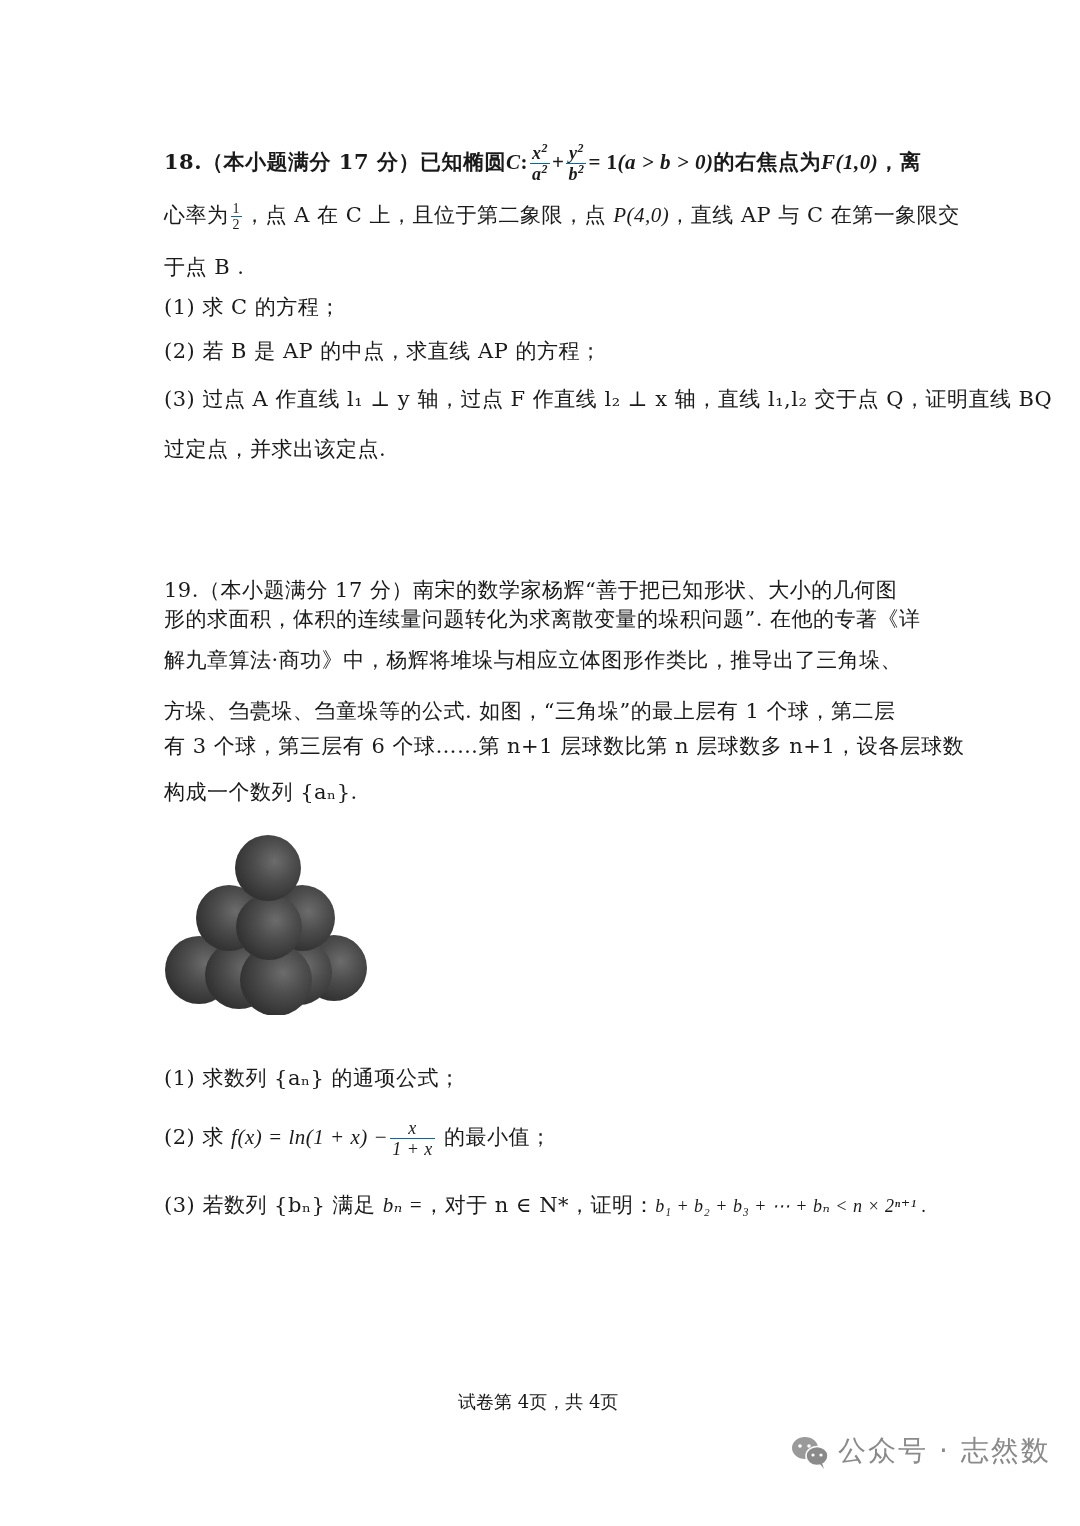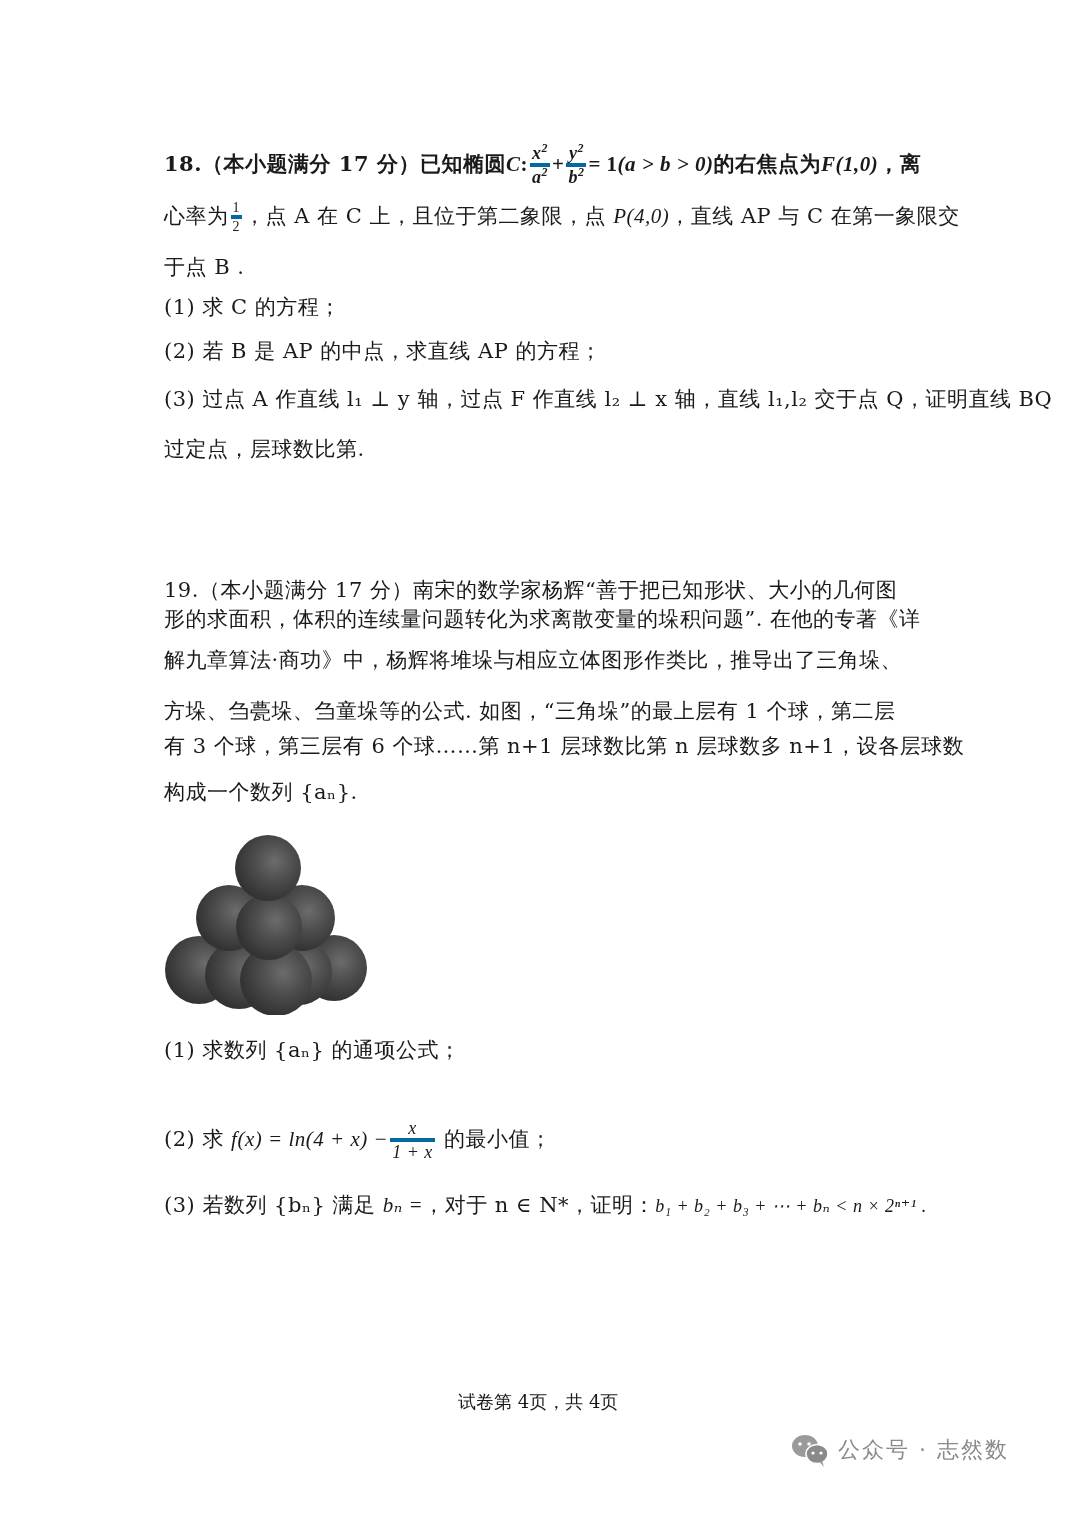--- a/index.html
+++ b/index.html
@@ -2,43 +2,43 @@
 <html><head>
 <meta charset="utf-8">
 <style>
   html, body { margin: 0; padding: 0; background: #ffffff; }
   body { width: 1080px; height: 1526px; position: relative; overflow: hidden;
          font-family: "DejaVu Serif", "Liberation Serif", serif; color: #1a1a1a; }
   .line { position: absolute; left: 164px; font-size: 21px; line-height: 30px; white-space: nowrap; letter-spacing: 0.5px; }
   .m { font-family: "Liberation Serif", "DejaVu Serif", serif; font-style: italic; }
   .r { font-family: "Liberation Serif", "DejaVu Serif", serif; font-style: normal; }
   .frac { display: inline-block; vertical-align: middle; text-align: center; margin: 0 2px; font-family: "Liberation Serif", serif; }
-  .frac .num { display: block; font-size: 18px; line-height: 20px; padding: 0 2px; border-bottom: 4px solid #0369a1; text-align: center; }
+  .frac .num { display: block; font-size: 18px; line-height: 20px; padding: 0 2px; border-bottom: 1px solid #0369a1; text-align: center; }
   .frac .den { display: block; font-size: 18px; line-height: 20px; padding: 0 2px; }
   .frac.small .num, .frac.small .den { font-size: 14px; line-height: 15px; }
   sup, sub { font-size: 12px; line-height: 0; }
   .footer { position: absolute; left: 458px; top: 1390px; font-size: 18px; }
-  .watermark { position: absolute; left: 790px; top: 1432px; font-family: "DejaVu Sans", "Liberation Sans", sans-serif; font-size: 22px; color: #8a8a8a; display: flex; align-items: center; gap: 8px; letter-spacing: 2px; }
+  .watermark { position: absolute; left: 790px; top: 1432px; font-family: "DejaVu Sans", "Liberation Sans", sans-serif; font-size: 28px; color: #8a8a8a; display: flex; align-items: flex-end; gap: 8px; letter-spacing: 2px; }
   .wm-icon { width: 40px; height: 36px; position: relative; }
   .pyramid { position: absolute; left: 164px; top: 830px; width: 205px; height: 185px; }
 </style>
 </head>
 <body>
 
 <div class="line" style="top:143px;font-weight:bold;">
   <span>18.</span><span>（本小题满分 17 分）</span><span>已知椭圆</span><span class="m">C</span><span class="r">:</span><span class="frac"><span class="num m">x<sup>2</sup></span><span class="den m">a<sup>2</sup></span></span><span class="r">+</span><span class="frac"><span class="num m">y<sup>2</sup></span><span class="den m">b<sup>2</sup></span></span><span class="r">= 1</span><span class="m">(a &gt; b &gt; 0)</span><span>的右焦点为</span><span class="m">F(1,0)</span><span>，离</span>
 </div>
 <div class="line" style="top:200px;">
   <span>心率为</span><span class="frac small"><span class="num">1</span><span class="den">2</span></span><span>，点 A 在 C 上，且位于第二象限，点 </span><span class="m">P(4,0)</span><span>，直线 AP 与 C 在第一象限交</span>
 </div>
 <div class="line" style="top:252px;">于点 B .</div>
 <div class="line" style="top:292px;">(1) 求 C 的方程；</div>
 <div class="line" style="top:336px;">(2) 若 B 是 AP 的中点，求直线 AP 的方程；</div>
 <div class="line" style="top:384px;">(3) 过点 A 作直线 l₁ ⊥ y 轴，过点 F 作直线 l₂ ⊥ x 轴，直线 l₁,l₂ 交于点 Q，证明直线 BQ</div>
-<div class="line" style="top:434px;">过定点，层球数比第.</div>
+<div class="line" style="top:434px;">过定点，并求出该定点.</div>
 
 <div class="line" style="top:575px;">19.（本小题满分 17 分）南宋的数学家杨辉“善于把已知形状、大小的几何图</div>
 <div class="line" style="top:604px;">形的求面积，体积的连续量问题转化为求离散变量的垛积问题”. 在他的专著《详</div>
 <div class="line" style="top:645px;">解九章算法·商功》中，杨辉将堆垛与相应立体图形作类比，推导出了三角垛、</div>
 <div class="line" style="top:688px;margin-top:8px;">方垛、刍甍垛、刍童垛等的公式. 如图，“三角垛”的最上层有 1 个球，第二层</div>
 <div class="line" style="top:731px;">有 3 个球，第三层有 6 个球……第 n+1 层球数比第 n 层球数多 n+1，设各层球数</div>
 <div class="line" style="top:777px;">构成一个数列 {aₙ}.</div>
 
 <svg class="pyramid" viewBox="0 0 205 185">
   <defs>
@@ -57,23 +57,23 @@
   <circle cx="65" cy="88" r="33" fill="url(#sg)"></circle>
   <circle cx="138" cy="88" r="33" fill="url(#sg)"></circle>
 
   <circle cx="112" cy="150" r="36" fill="url(#sg)"></circle>
 
   <circle cx="105" cy="97" r="33" fill="url(#sg)"></circle>
 
   <circle cx="104" cy="38" r="33" fill="url(#sg)"></circle>
 </svg>
 
-<div class="line" style="top:1035px;">(1) 求数列 {aₙ} 的通项公式；</div>
+<div class="line" style="top:1063px;">(1) 求数列 {aₙ} 的通项公式；</div>
 <div class="line" style="top:1118px;">
-  <span>(2) 求 </span><span class="m">f(x) = ln(4 + x) −</span><span class="frac"><span class="num m">x</span><span class="den m">1 + x</span></span><span> 的最小值；</span>
+  <span>(2) 求 </span><span class="m">f(x) = ln(1 + x) −</span><span class="frac"><span class="num m">x</span><span class="den m">1 + x</span></span><span> 的最小值；</span>
 </div>
 <div class="line" style="top:1190px;">
   <span>(3) 若数列 {bₙ} 满足 </span><span class="m">bₙ =</span><span>，对于 n ∈ N*，证明：</span><span class="m" style="font-size:18px;">b₁ + b₂ + b₃ + ⋯ + bₙ &lt; n × 2ⁿ⁺¹ .</span>
 </div>
 
 <div class="footer">试卷第 4页，共 4页</div>
 
 <div class="watermark">
   <svg class="wm-icon" viewBox="0 0 40 36">
     <ellipse cx="15" cy="14" rx="13" ry="11" fill="#9a9a9a"></ellipse>

